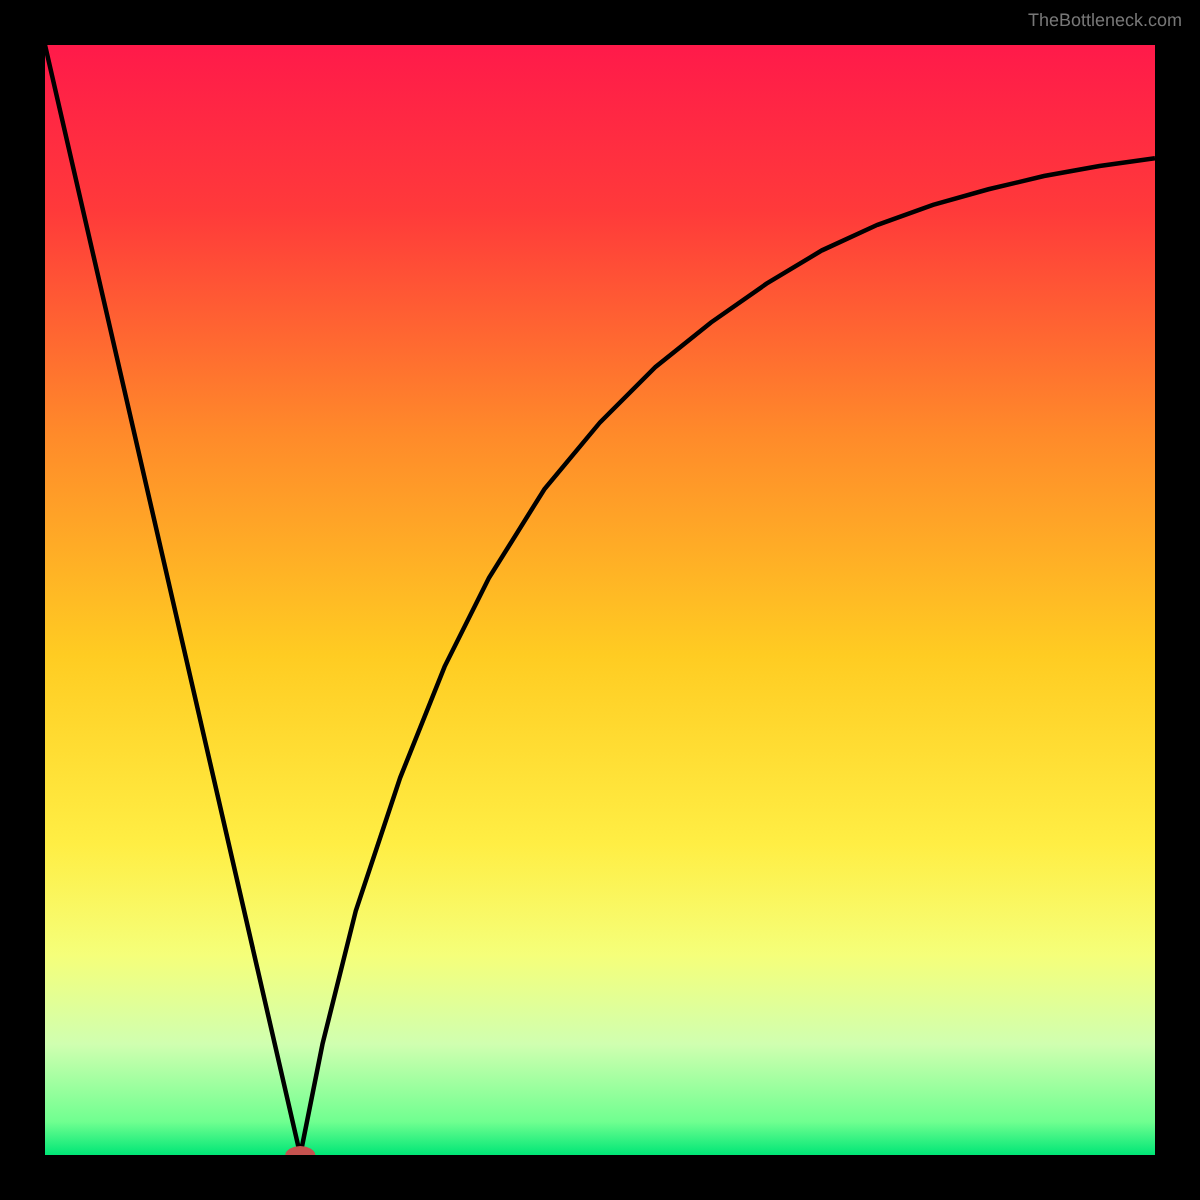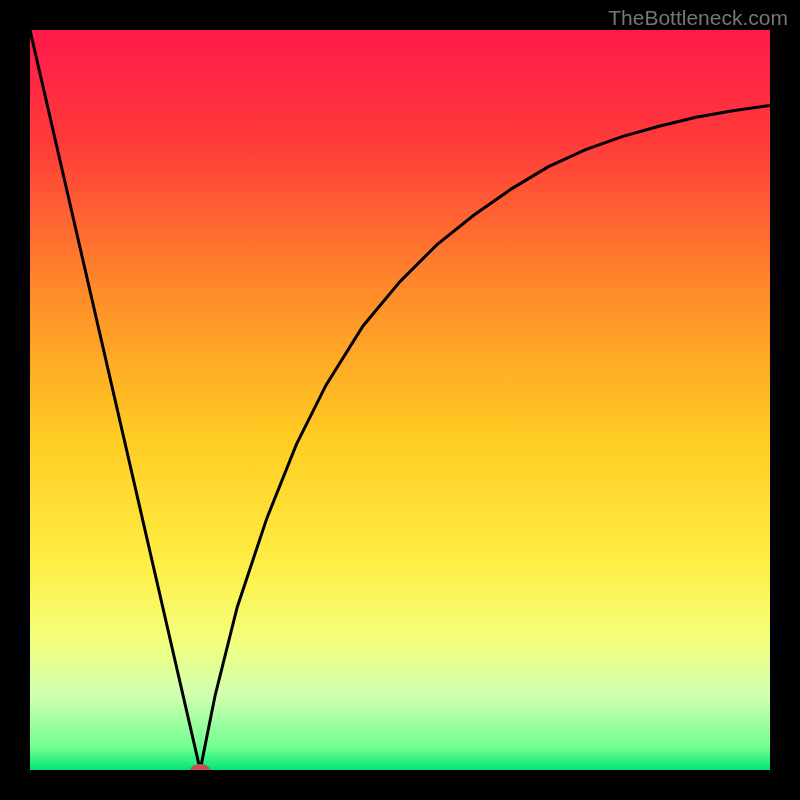--- a/index.html
+++ b/index.html
@@ -21,21 +21,21 @@
     left: 30px;
     top: 30px;
     width: 740px;
     height: 740px;
   }
   .watermark {
     position: absolute;
     top: 6px;
     right: 12px;
     color: #777;
-    font-size: 21px;
+    font-size: 12px;
     font-family: Arial, sans-serif;
     z-index: 10;
   }
   svg {
     display: block;
   }
 </style>
 </head>
 <body>
 

